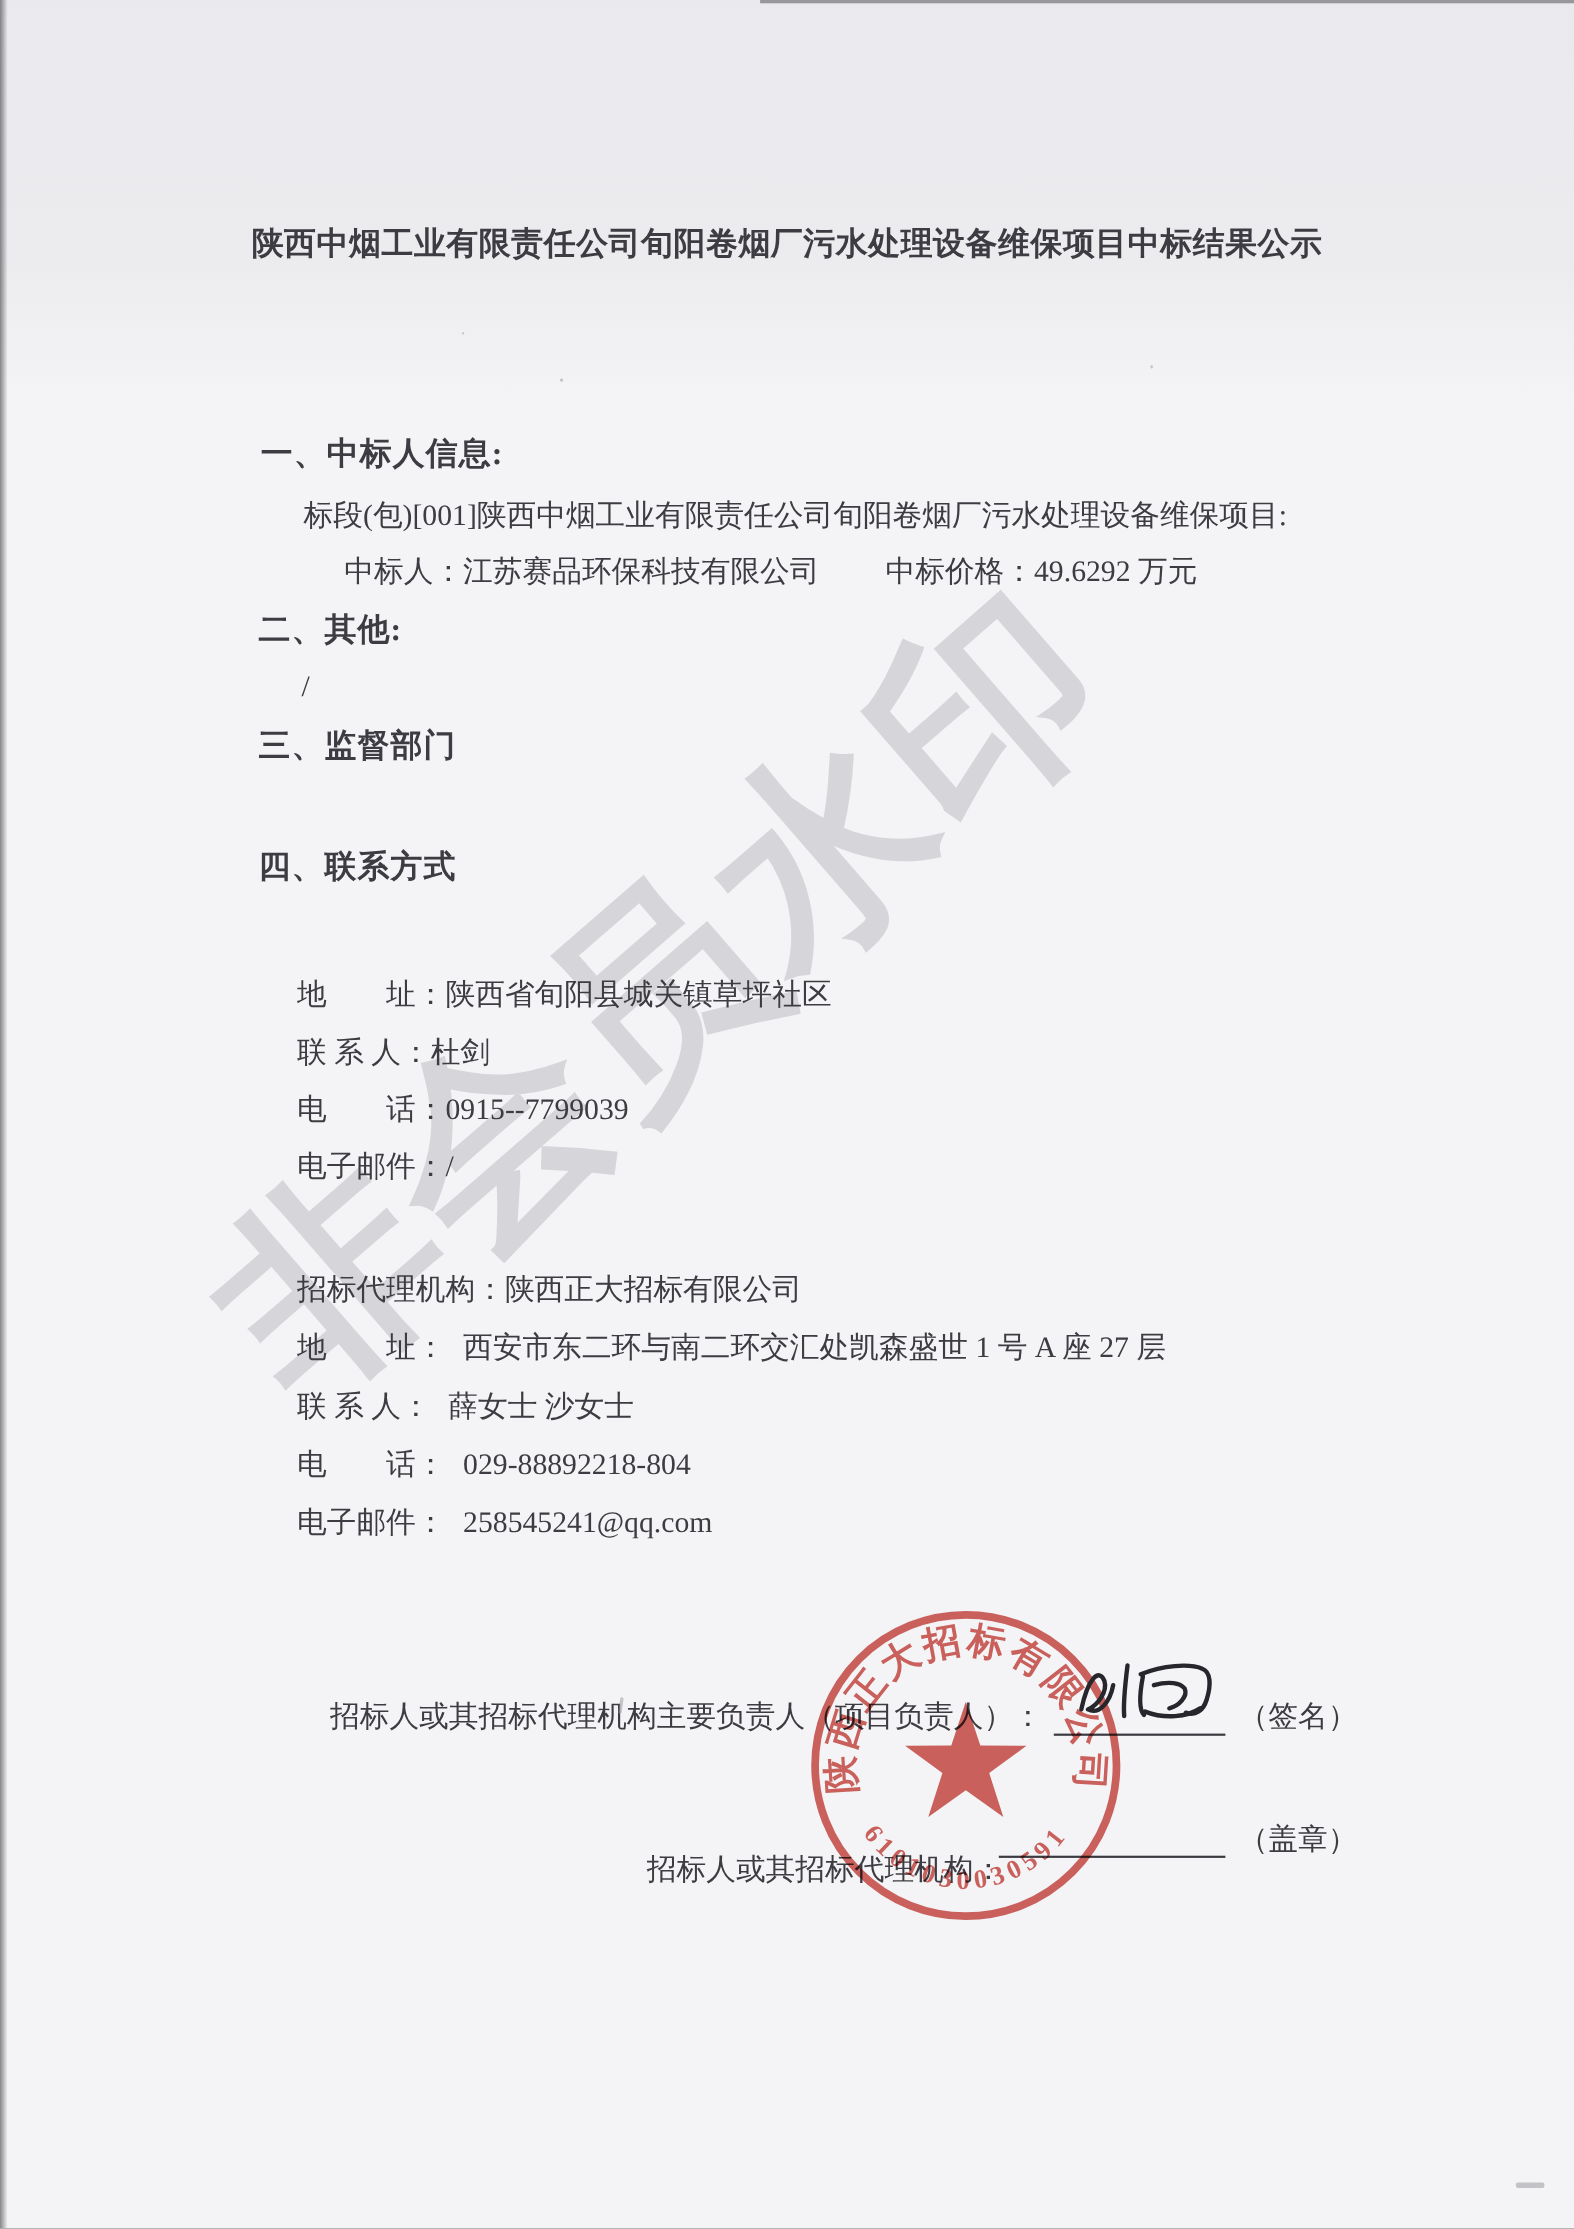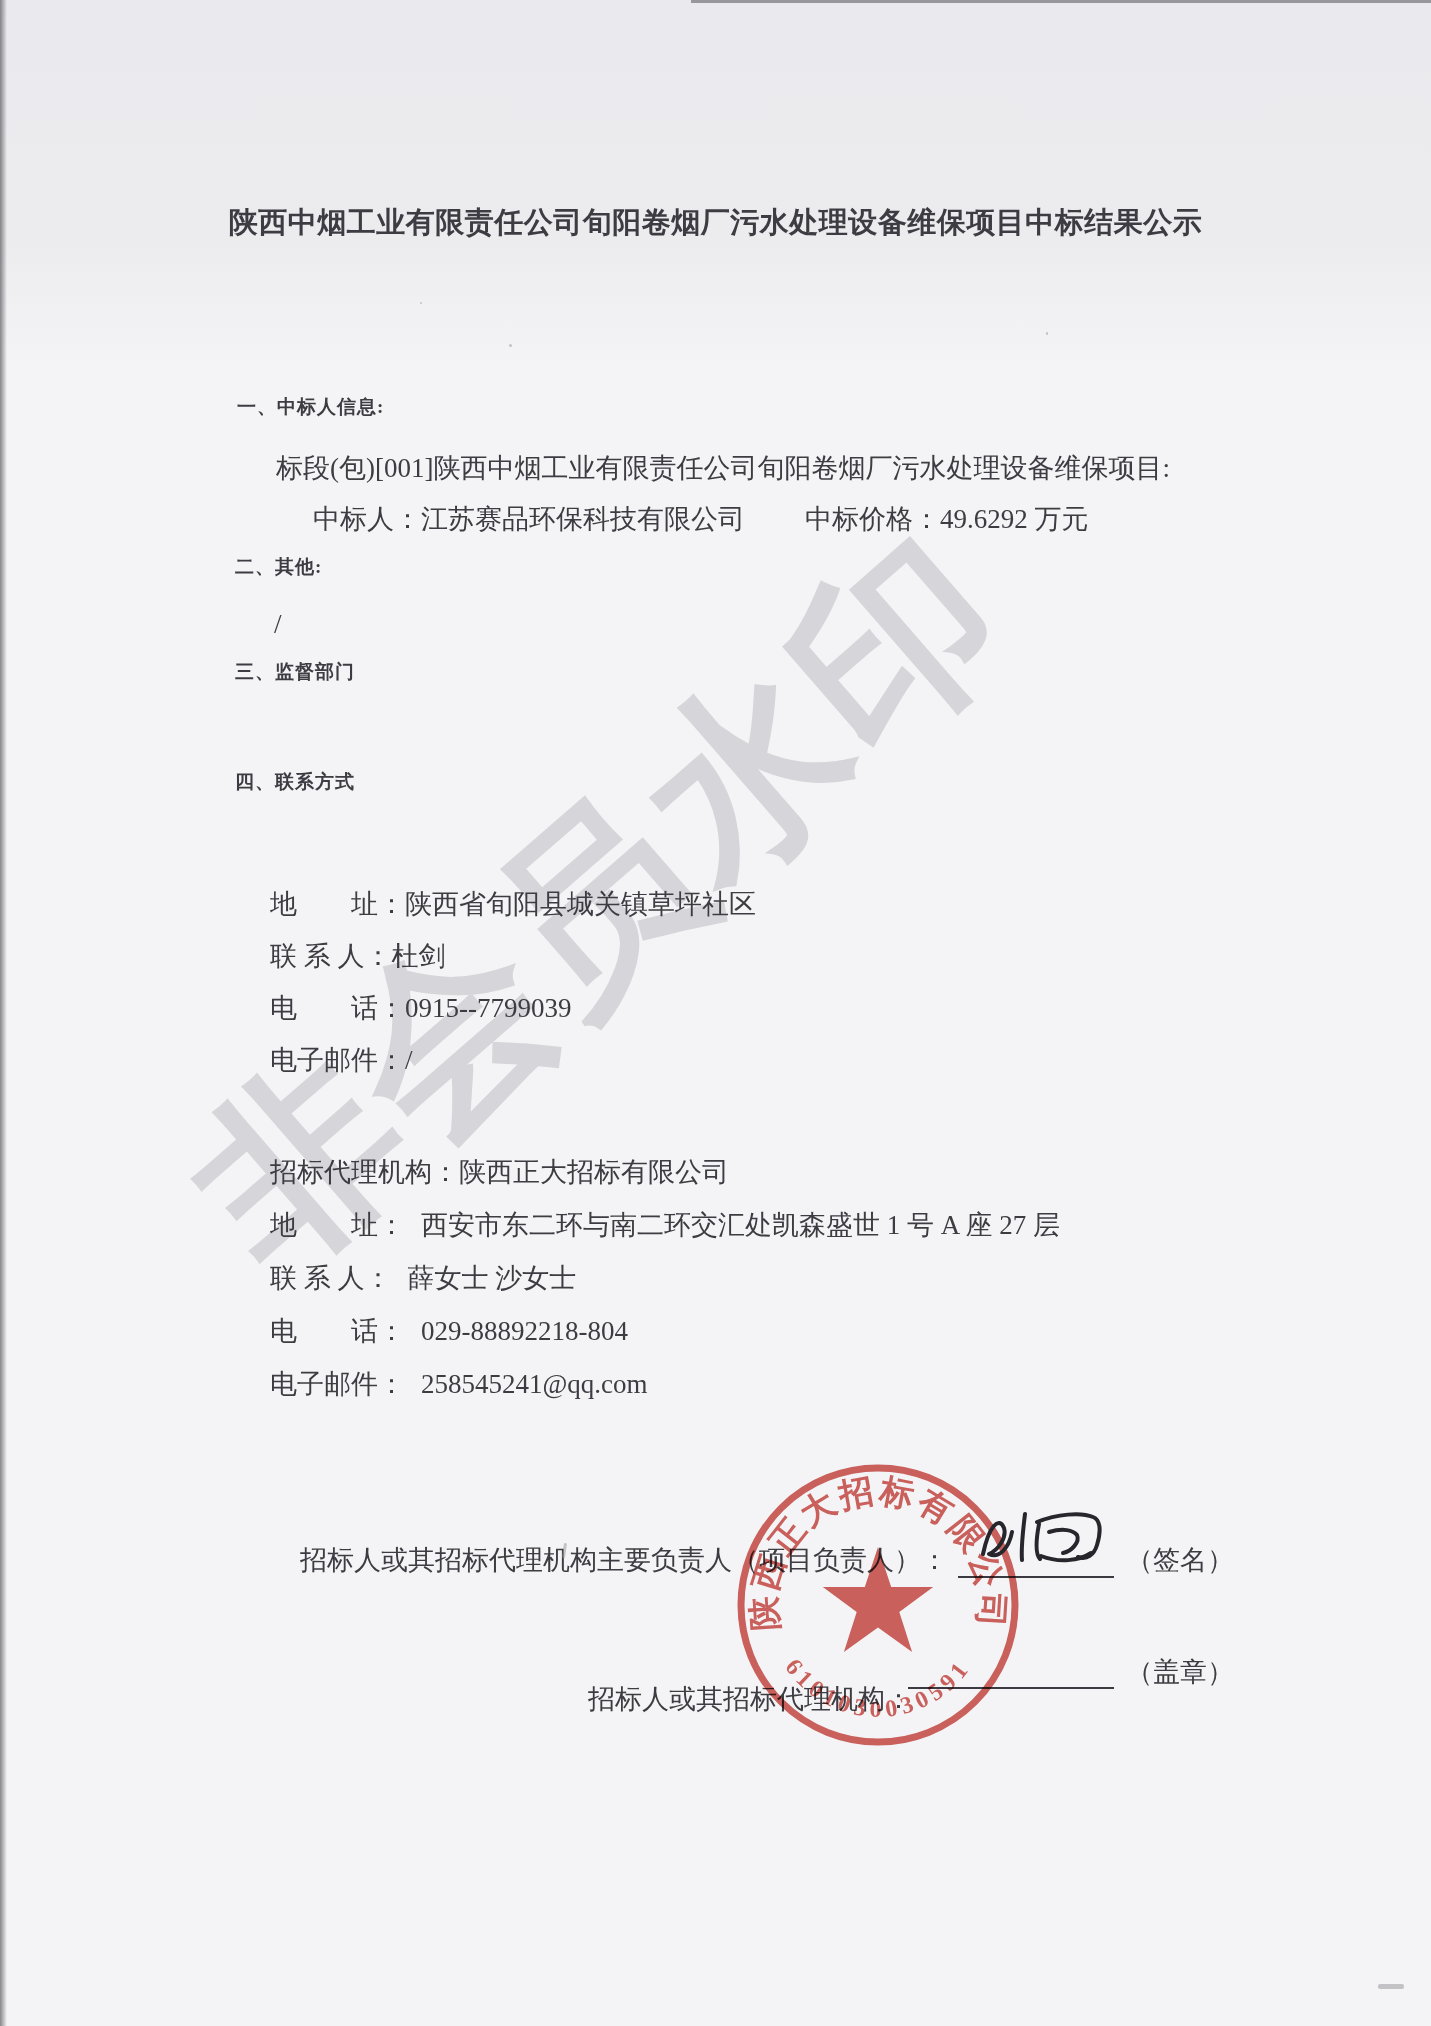--- a/index.html
+++ b/index.html
@@ -24,21 +24,21 @@
   .watermark{
     position:absolute;left:600px;top:905px;z-index:1;
     transform:translate(-50%,-50%) rotate(-41deg);
     font-family:"Liberation Sans","DejaVu Sans",sans-serif;
     font-weight:700;font-size:195px;letter-spacing:2px;
     color:#d6d6da;white-space:nowrap;user-select:none;
   }
   .line{position:absolute;z-index:2;white-space:nowrap;font-size:27px;line-height:1.2;}
   .doc-title{left:0;top:205px;width:100%;text-align:center;font-size:29px;font-weight:bold;letter-spacing:.5px;}
   .doc-subtitle{left:0;top:283px;width:100%;text-align:center;font-size:28px;}
-  .heading{font-weight:bold;font-size:19px;letter-spacing:1px;}
+  .heading{font-weight:bold;font-size:29px;letter-spacing:1px;}
   .gap{padding-left:16px;}
   .sig-underline{position:absolute;height:2px;background:#3a3a40;z-index:2;}
   .stamp{position:absolute;left:728px;top:1455px;z-index:3;opacity:.82;mix-blend-mode:multiply;}
   .stamp text{font-family:"Liberation Serif","DejaVu Serif",serif;font-weight:bold;fill:#c8423b;}
   .signature-svg{position:absolute;left:975px;top:1492px;z-index:4;}
   .speck{position:absolute;background:#9a9aa0;opacity:.55;z-index:2;border-radius:2px;}
 </style>
 </head>
 <body>
 

